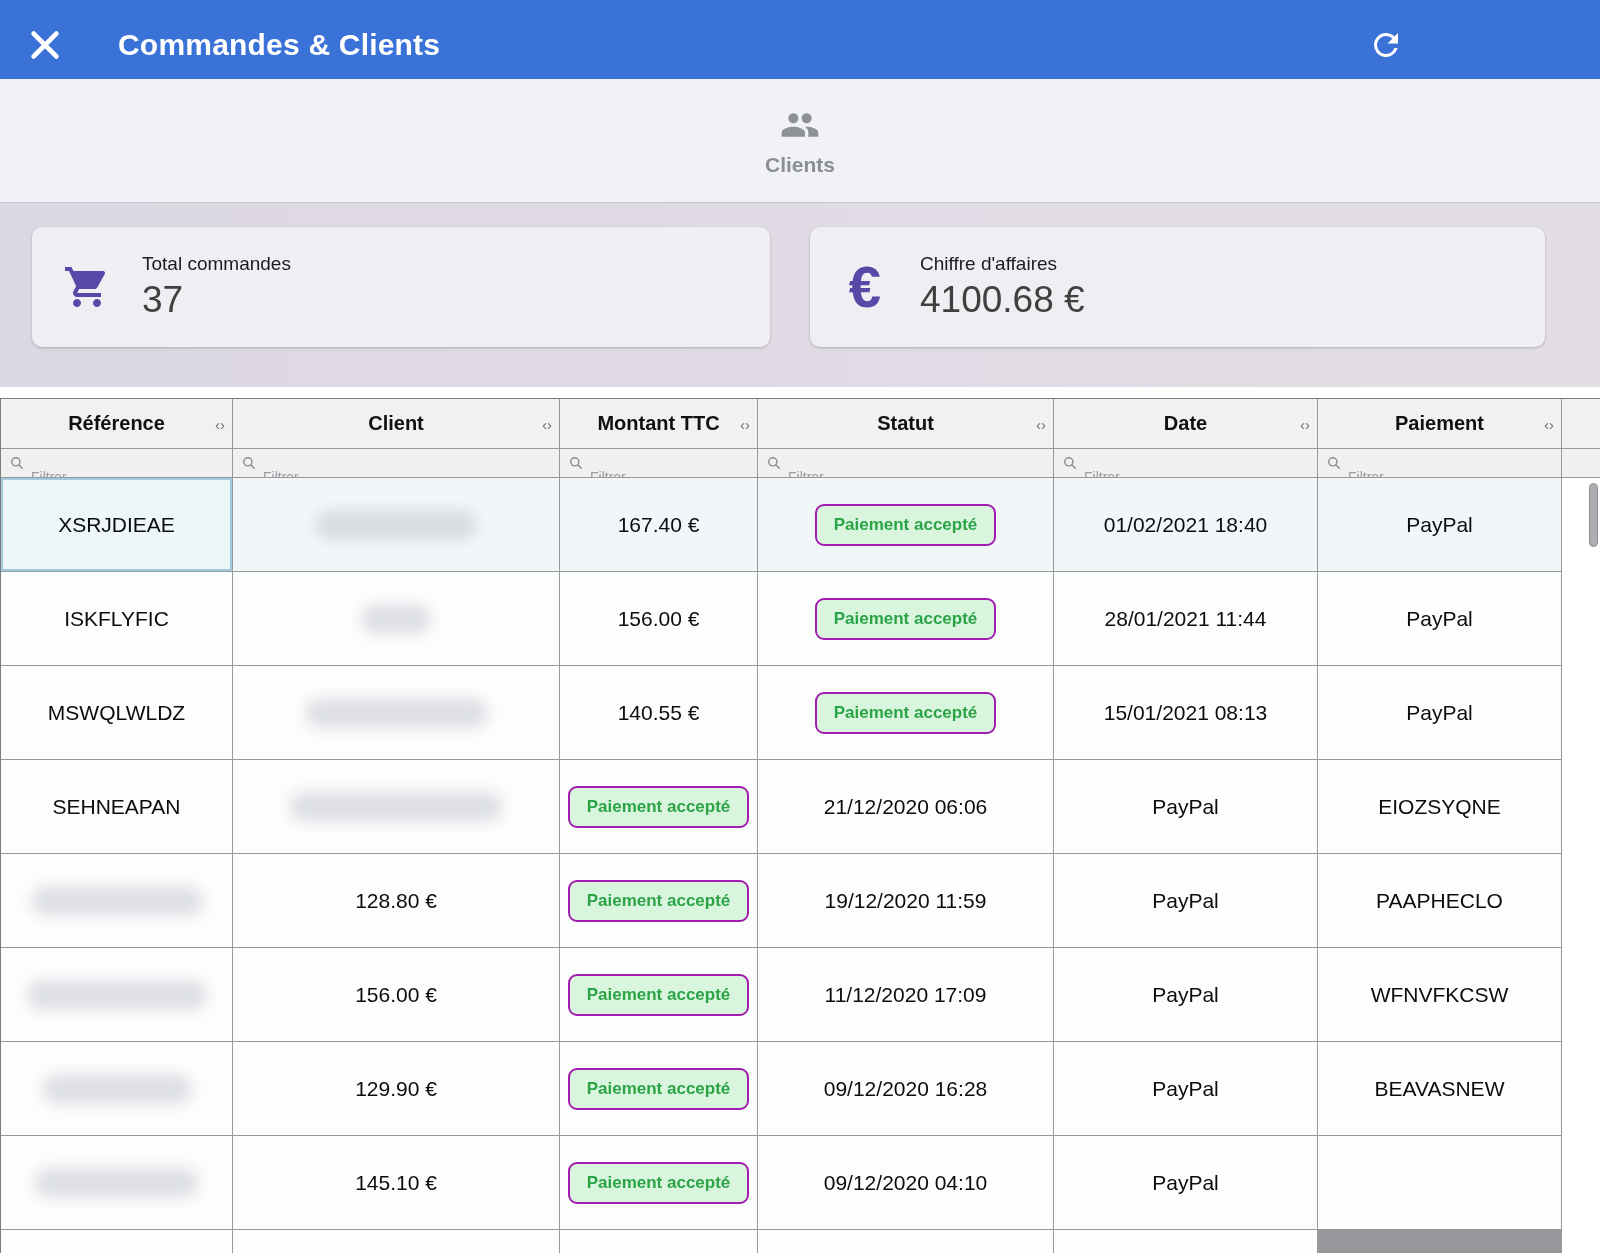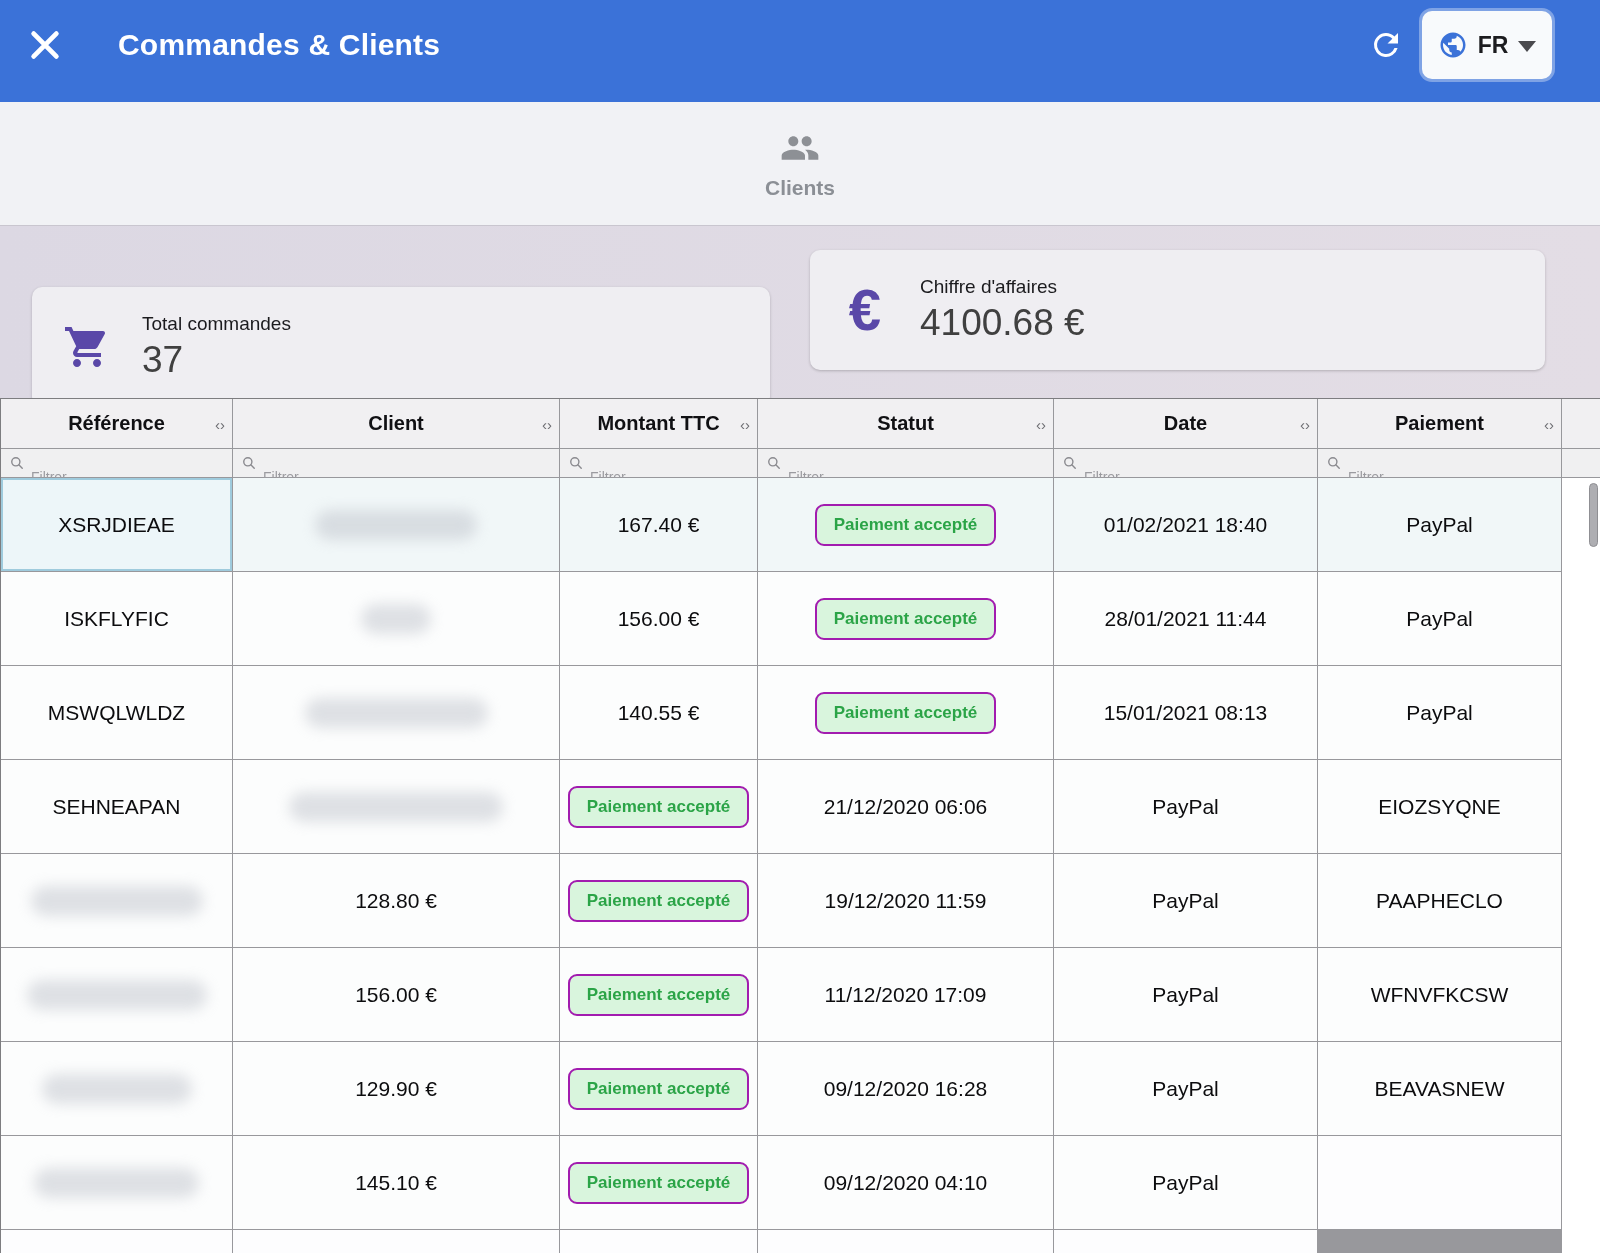--- a/index.html
+++ b/index.html
@@ -1,20 +1,20 @@
 <!DOCTYPE html>
 <html><head>
 <meta charset="utf-8">
 <style>
   * { margin:0; padding:0; box-sizing:border-box; }
   html,body { width:1600px; height:1253px; overflow:hidden;
     font-family:"Liberation Sans", sans-serif; background:#ffffff; }
 
   
-  .appbar { position:relative; height:102px; background:#3b72d8;
+  .appbar { position:relative; height:79px; background:#3b72d8;
     display:flex; align-items:center; }
   .close-btn { position:absolute; left:28px; top:28px; width:34px; height:34px;
     cursor:pointer; }
   .appbar-title { position:absolute; left:118px; top:0; height:90px;
     display:flex; align-items:center;
     color:#ffffff; font-size:30px; font-weight:700; letter-spacing:.2px; }
   .refresh-btn { position:absolute; right:196px; top:27px; width:36px; height:36px;
     cursor:pointer; }
   .lang-btn { position:absolute; right:48px; top:11px; width:130px; height:68px;
     background:#f8fafc; border-radius:10px; box-shadow:0 0 0 3px rgba(255,255,255,.35);
@@ -35,21 +35,21 @@
   .tab-clients .tab-label { color:#8b8f95; }
   .tab-underline { position:absolute; bottom:0; left:50%; transform:translateX(-50%);
     width:138px; height:8px; border-radius:5px 5px 0 0; background:#4176d3; }
 
   
   .cards { height:185px; background:linear-gradient(90deg,#dcd8e3,#e3dde5);
     position:relative; border-top:1px solid #c9c6cf; }
   .card { position:absolute; top:24px; height:120px; background:#efeef2;
     border-radius:10px; box-shadow:0 1px 3px rgba(0,0,0,.22);
     display:flex; align-items:center; }
-  .card-orders  { left:32px;  width:738px;margin-top:37px; }
+  .card-orders  { left:32px;  width:738px; }
   .card-revenue { left:810px; width:735px; }
   .card-icon { width:110px; display:flex; justify-content:center; align-items:center; }
   .euro-glyph { font-size:58px; font-weight:700; color:#5a48a8; line-height:1; }
   .card-label { font-size:19px; color:#1b1b1e; margin-bottom:4px; }
   .card-value { font-size:37px; font-weight:400; color:#404040; }
 
   
   .table { position:absolute; top:398px; left:0; width:1600px; height:855px;
     display:grid; background:#98989c; gap:1px;
     border-top:1px solid #7d7d80; border-left:1px solid #7d7d80;
@@ -85,27 +85,20 @@
 <body>
 
 <div class="appbar">
   <svg class="close-btn" viewBox="0 0 24 24">
     <path d="M4 4 L20 20 M20 4 L4 20" stroke="#ffffff" stroke-width="3.4" stroke-linecap="round" fill="none"></path>
   </svg>
   <div class="appbar-title">Commandes &amp; Clients</div>
   <svg class="refresh-btn" viewBox="0 0 24 24">
     <path fill="#ffffff" d="M17.65 6.35A7.95 7.95 0 0 0 12 4a8 8 0 1 0 7.73 10h-2.08A6 6 0 1 1 12 6c1.66 0 3.14.69 4.22 1.78L13 11h7V4l-2.35 2.35z"></path>
   </svg>
-  <div class="lang-btn">
-    <svg width="30" height="30" viewBox="0 0 24 24">
-      <path fill="#3b72d8" d="M12 2C6.48 2 2 6.48 2 12s4.48 10 10 10 10-4.48 10-10S17.52 2 12 2zm-1 17.93c-3.95-.49-7-3.85-7-7.93 0-.62.08-1.21.21-1.79L9 15v1c0 1.1.9 2 2 2v1.93zm6.9-2.54c-.26-.81-1-1.39-1.9-1.39h-1v-3c0-.55-.45-1-1-1H8v-2h2c.55 0 1-.45 1-1V7h2c1.1 0 2-.9 2-2v-.41c2.93 1.19 5 4.06 5 7.41 0 2.08-.8 3.97-2.1 5.39z"></path>
-    </svg>
-    <span class="lang-label">FR</span>
-    <span class="caret"></span>
-  </div>
 </div>
 
 <div class="tabs">
   <div class="tab right tab-clients">
     <svg width="42" height="40" viewBox="0 0 24 24">
       <path fill="#8d9095" d="M16 11c1.66 0 2.99-1.34 2.99-3S17.66 5 16 5c-1.66 0-3 1.34-3 3s1.34 3 3 3zm-8 0c1.66 0 2.99-1.34 2.99-3S9.66 5 8 5C6.34 5 5 6.34 5 8s1.34 3 3 3zm0 2c-2.33 0-7 1.17-7 3.5V19h14v-2.5c0-2.33-4.67-3.5-7-3.5zm8 0c-.29 0-.62.02-.97.05 1.16.84 1.97 1.97 1.97 3.45V19h6v-2.5c0-2.33-4.67-3.5-7-3.5z"></path>
     </svg>
     <span class="tab-label">Clients</span>
   </div>
 </div>

